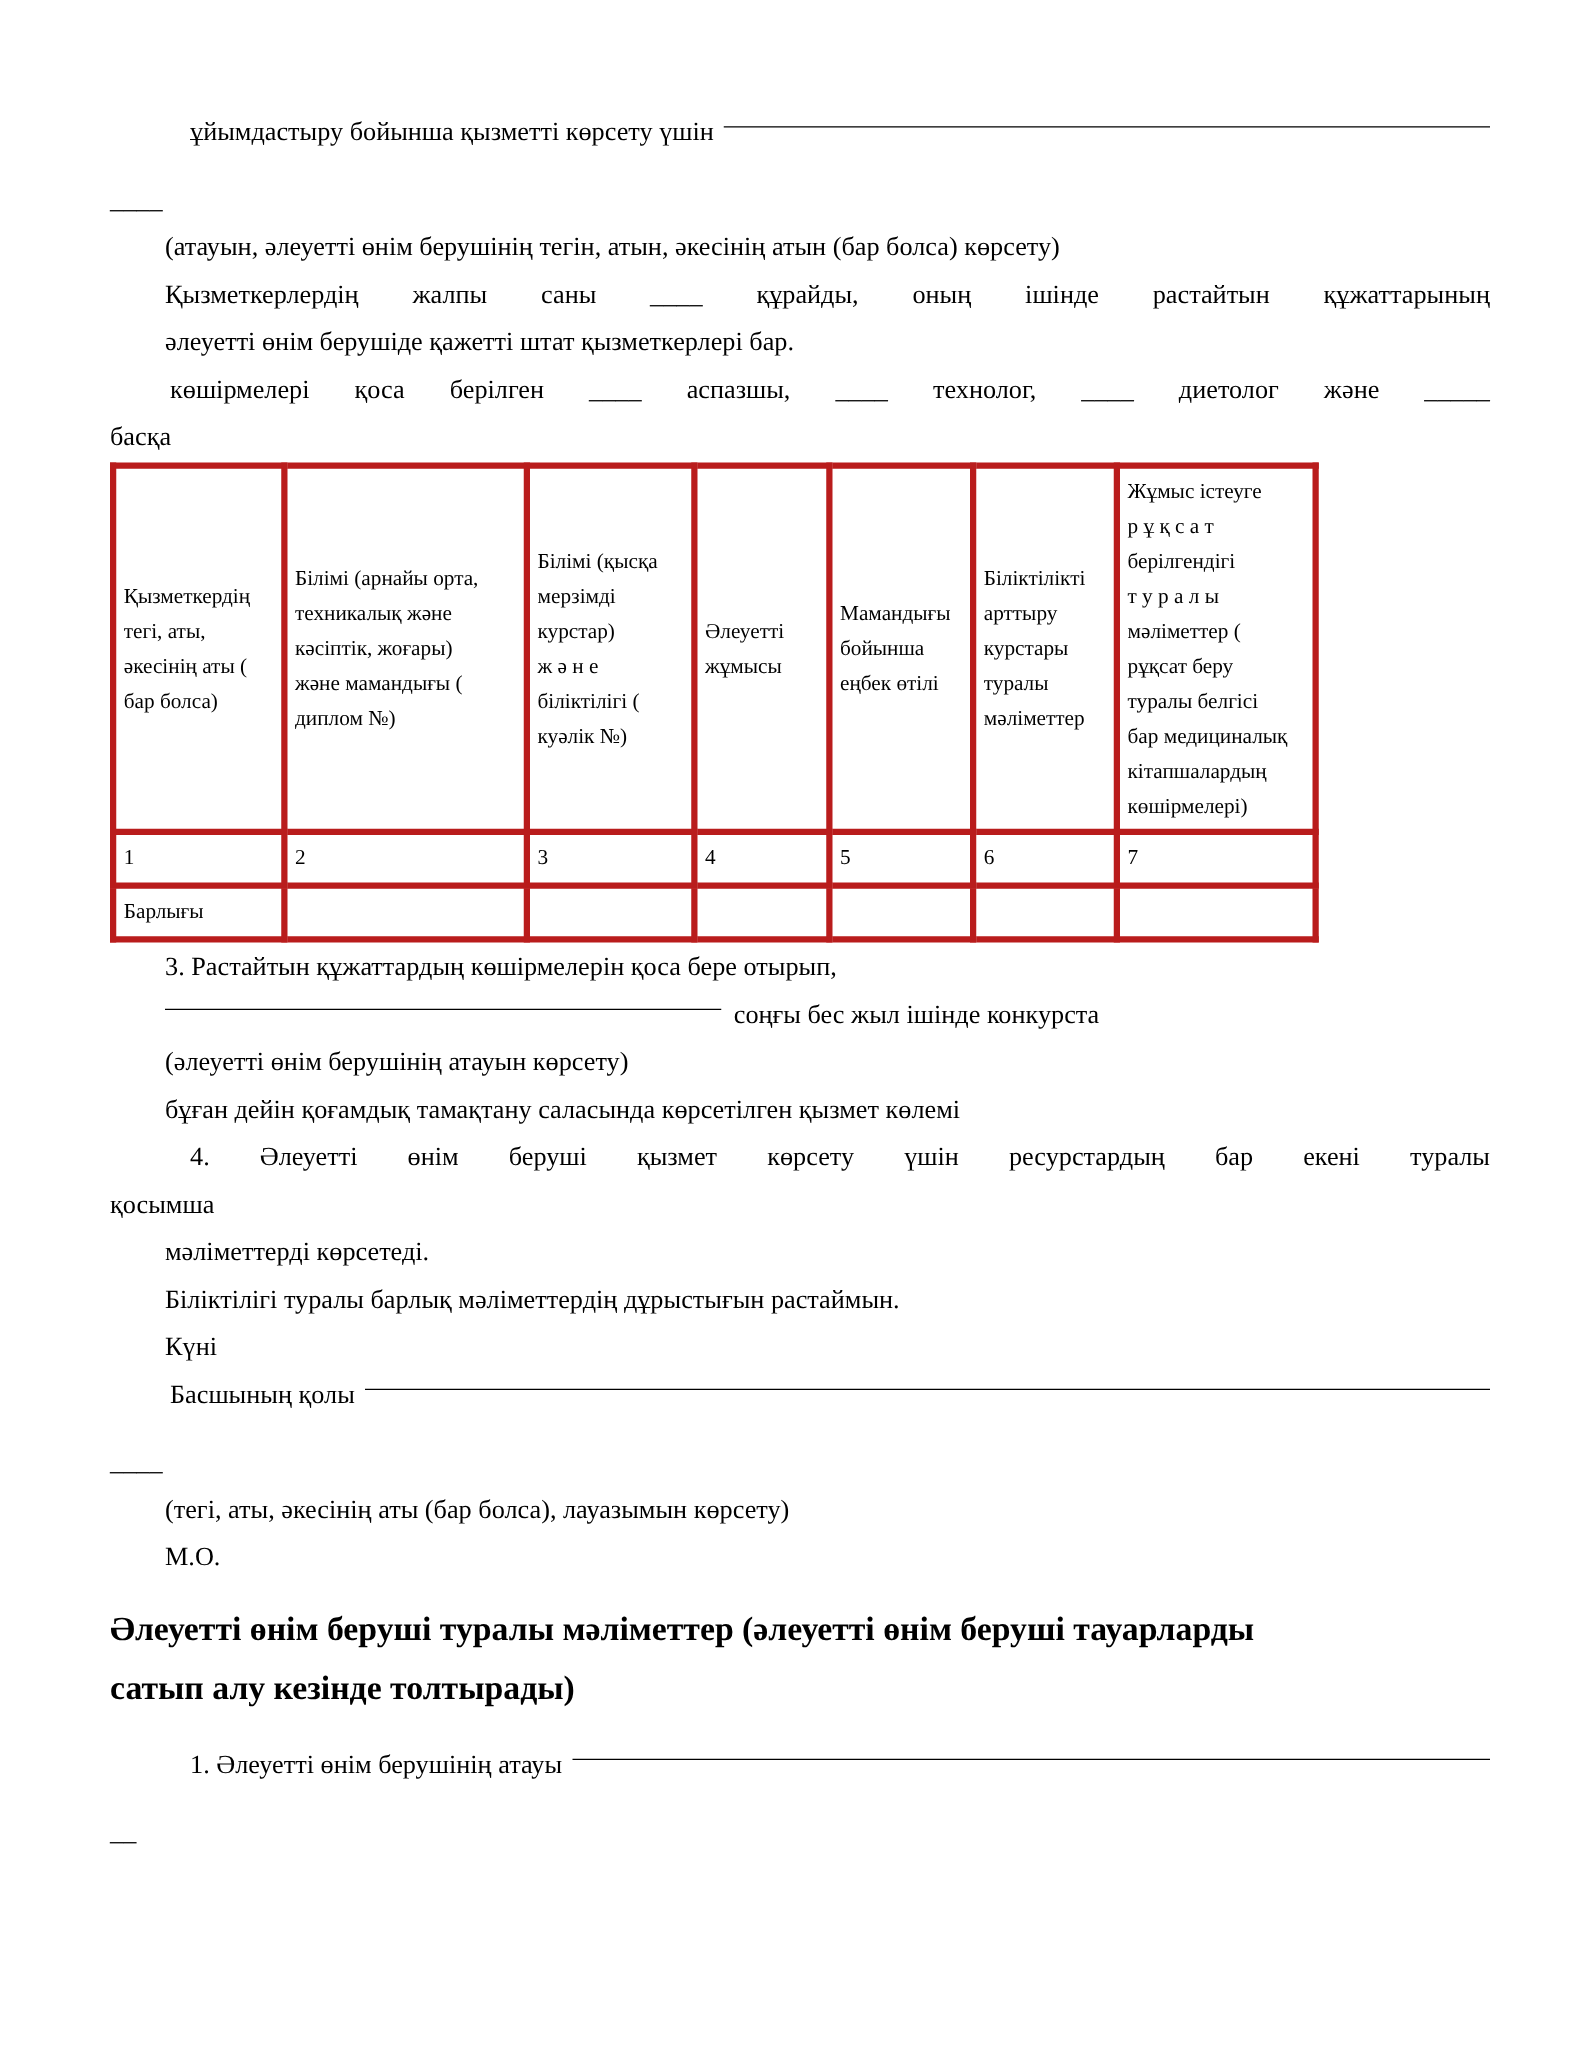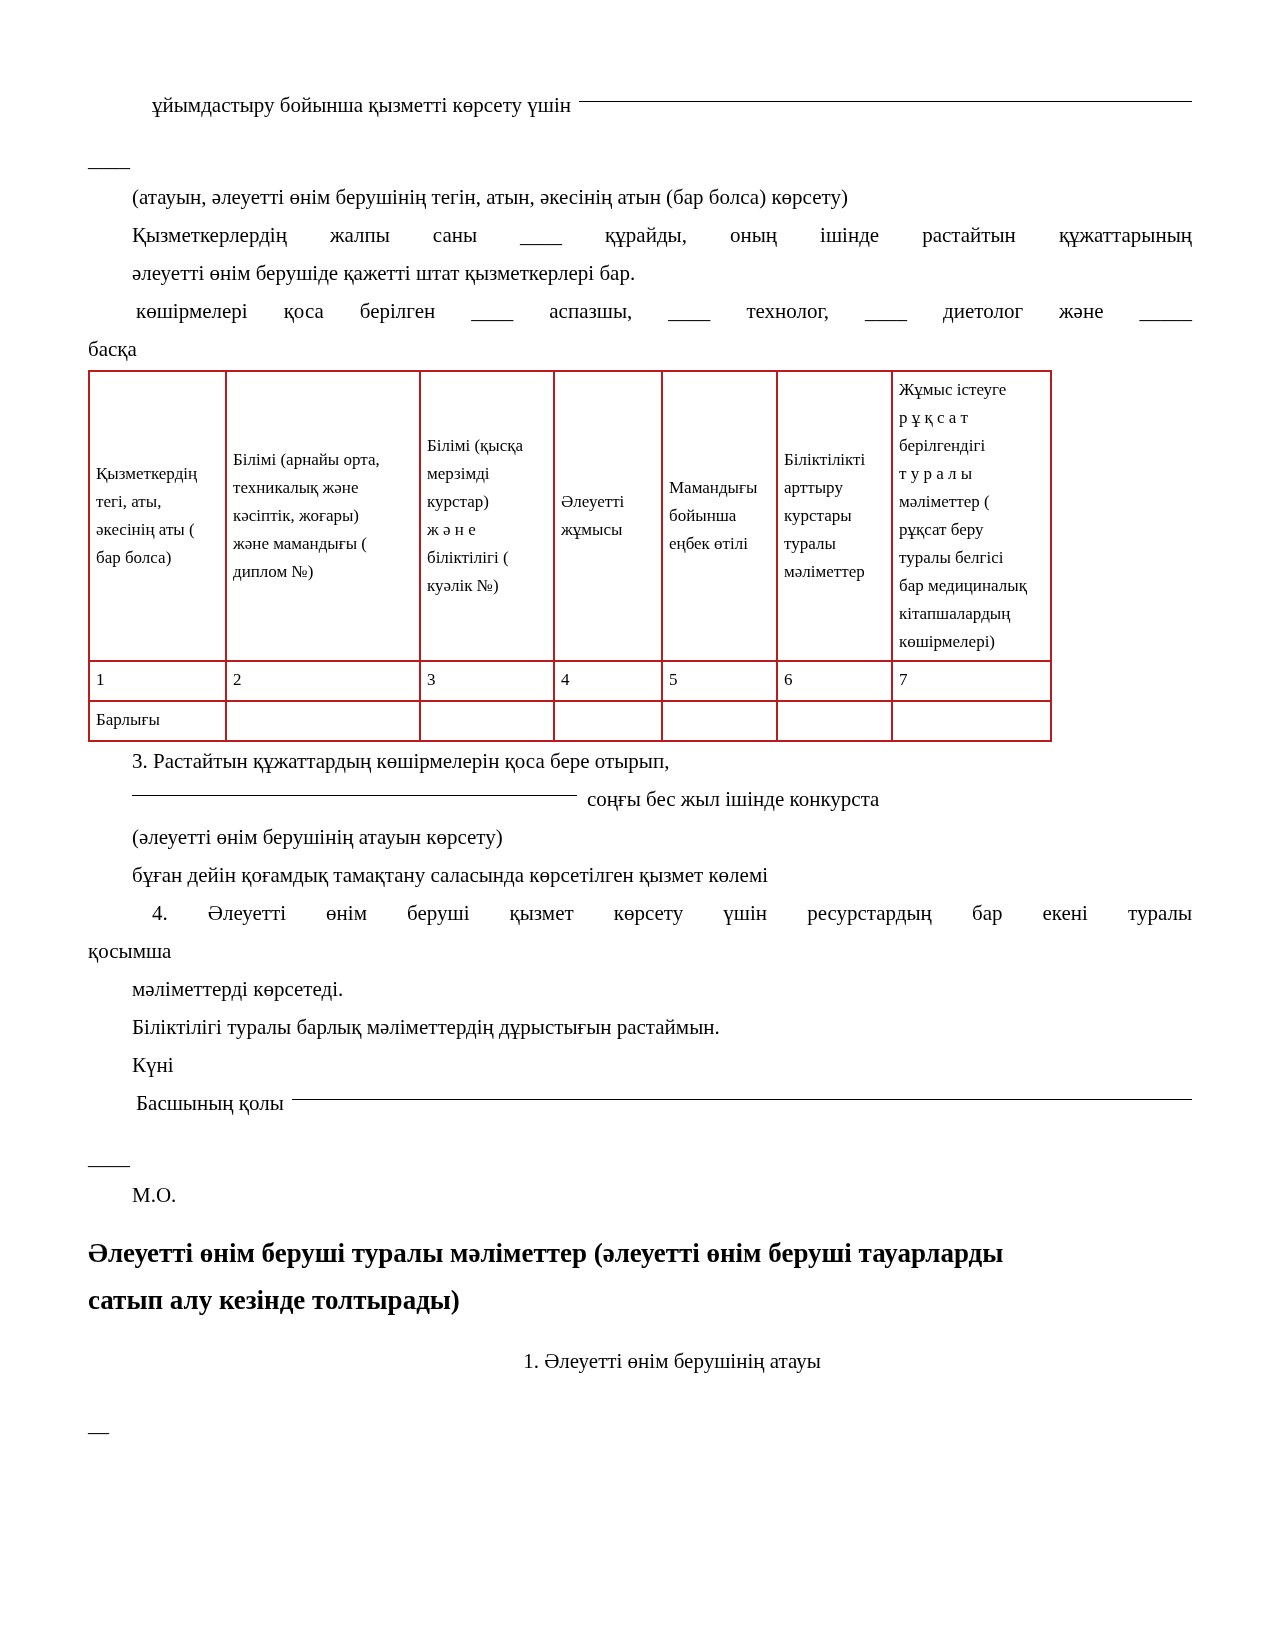--- a/index.html
+++ b/index.html
@@ -20,31 +20,31 @@
   .ind64 { text-indent:0; padding-left:64px; }
   .flexline { display:flex; align-items:center; }
   .ufill { flex:1 1 auto; border-bottom:1px solid #000; margin:0 0 8px 8px; }
   .useg  { display:inline-block; width:445px; border-bottom:1px solid #000; margin-bottom:8px; }
   .seg-text { margin-left:10px; white-space:nowrap; }
   .wrapline { margin-top:16px; }
   .jl { text-align:justify; text-align-last:justify; }
 
   table { border-collapse:collapse; table-layout:fixed; width:962px; margin-top:2px;
           font-size:17px; }
-  td { border:2px solid #b91c1c; vertical-align:middle; text-align:left;
+  td { border:5px solid #b91c1c; vertical-align:middle; text-align:left;
        white-space:pre-line; overflow:hidden; }
   .t1 td.hd { line-height:28px; padding:4px 6px; }
   .t1 td.num { line-height:26px; padding:5px 6px 7px 6px; }
   .t2 td { line-height:26px; padding:6px 6px 8px 6px; }
 
   .supplier-heading {
     font-size:27px; font-weight:700; line-height:47px;
     white-space:pre-line; margin:16px 0 0 0;
   }
-  .final-line { margin-top:18px;flex-direction:column; }
+  .final-line { margin-top:18px; }
 </style>
 </head>
 <body>
 
 <div class="page">
 
   <div class="line ind64 flexline">
     <span>ұйымдастыру бойынша қызметті көрсету үшін</span>
     <span class="ufill"></span>
   </div>
@@ -167,20 +167,23 @@
     <span>Күні</span>
   </div>
   <div class="line ind48 flexline">
     <span>Басшының қолы</span>
     <span class="ufill"></span>
   </div>
   <div class="line wrapline">
     <span>____</span>
   </div>
   <div class="line ind44">
+    <span>(тегі, аты, әкесінің аты (бар болса), лауазымын көрсету)</span>
+  </div>
+  <div class="line ind44">
     <span>М.О.</span>
   </div>
 
   <div class="supplier-heading">Әлеуетті өнім беруші туралы мәліметтер (әлеуетті өнім беруші тауарларды
 сатып алу кезінде толтырады)</div>
 
   <div class="line ind64 flexline final-line">
     <span>1. Әлеуетті өнім берушінің атауы</span>
     <span class="ufill"></span>
   </div>

